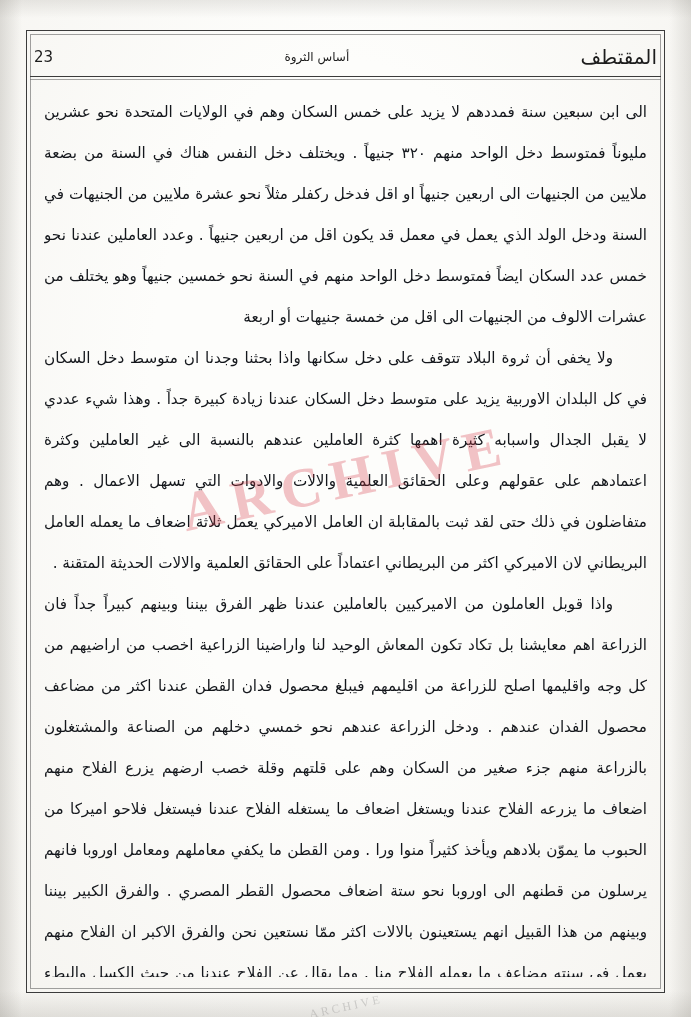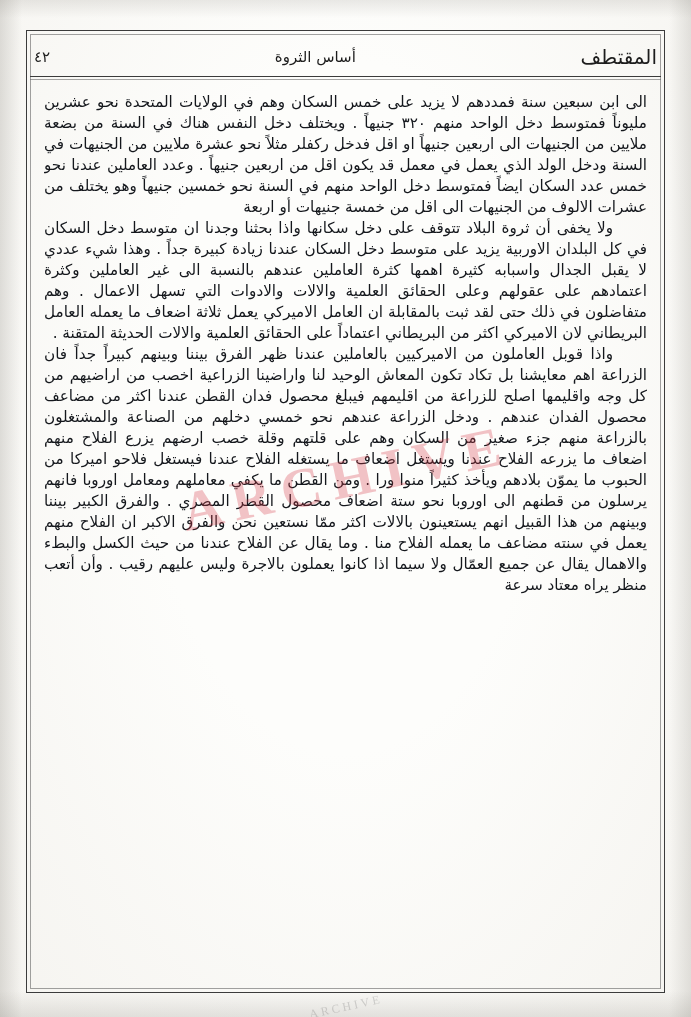--- a/index.html
+++ b/index.html
@@ -57,21 +57,21 @@
     font-family: "DejaVu Sans", sans-serif;
   }
   .header .hdr-item {
     font-size: 20px;
     color: #1c1c1c;
     letter-spacing: 0.5px;
   }
   .header .hdr-center {
     flex: 1;
     text-align: center;
-    font-size: 15px;
+    font-size: 12px;
     color: #1c1c1c;
   }
   .header .hdr-page {
     font-size: 15px;
     color: #1c1c1c;
   }
   .rule {
     position: absolute;
     left: 30px;
     right: 30px;
@@ -91,21 +91,21 @@
   .body-text {
     position: absolute;
     left: 44px;
     right: 44px;
     top: 92px;
     bottom: 40px;
     direction: rtl;
     text-align: justify;
     color: #14171c;
     font-size: 15.2px;
-    line-height: 21px;
+    line-height: 41px;
     font-family: "DejaVu Sans", sans-serif;
     overflow: hidden;
   }
   .body-text p {
     margin: 0 0 0 0;
     text-align: justify;
     text-justify: inter-word;
   }
   .body-text p.indent {
     text-indent: 34px;
@@ -166,21 +166,21 @@
 <div class="page">
   <div class="paper-tone"></div>
 
   <div class="frame">
     <div class="frame-inner"></div>
   </div>
 
   <div class="header">
     <span class="hdr-item">المقتطف</span>
     <span class="hdr-center">أساس الثروة</span>
-    <span class="hdr-page">٤٢</span>
+    <span class="hdr-page">23</span>
   </div>
 
   <div class="rule"></div>
   <div class="rule2"></div>
 
   <div class="body-text">
     <p>الى ابن سبعين سنة فمددهم لا يزيد على خمس السكان وهم في الولايات المتحدة نحو عشرين مليوناً فمتوسط دخل الواحد منهم ٣٢٠ جنيهاً . ويختلف دخل النفس هناك في السنة من بضعة ملايين من الجنيهات الى اربعين جنيهاً او اقل فدخل ركفلر مثلاً نحو عشرة ملايين من الجنيهات في السنة ودخل الولد الذي يعمل في معمل قد يكون اقل من اربعين جنيهاً . وعدد العاملين عندنا نحو خمس عدد السكان ايضاً فمتوسط دخل الواحد منهم في السنة نحو خمسين جنيهاً وهو يختلف من عشرات الالوف من الجنيهات الى اقل من خمسة جنيهات أو اربعة</p>
     <p class="indent">ولا يخفى أن ثروة البلاد تتوقف على دخل سكانها واذا بحثنا وجدنا ان متوسط دخل السكان في كل البلدان الاوربية يزيد على متوسط دخل السكان عندنا زيادة كبيرة جداً . وهذا شيء عددي لا يقبل الجدال واسبابه كثيرة اهمها كثرة العاملين عندهم بالنسبة الى غير العاملين وكثرة اعتمادهم على عقولهم وعلى الحقائق العلمية والالات والادوات التي تسهل الاعمال . وهم متفاضلون في ذلك حتى لقد ثبت بالمقابلة ان العامل الاميركي يعمل ثلاثة اضعاف ما يعمله العامل البريطاني لان الاميركي اكثر من البريطاني اعتماداً على الحقائق العلمية والالات الحديثة المتقنة .</p>
     <p class="indent">واذا قوبل العاملون من الاميركيين بالعاملين عندنا ظهر الفرق بيننا وبينهم كبيراً جداً فان الزراعة اهم معايشنا بل تكاد تكون المعاش الوحيد لنا واراضينا الزراعية اخصب من اراضيهم من كل وجه واقليمها اصلح للزراعة من اقليمهم فيبلغ محصول فدان القطن عندنا اكثر من مضاعف محصول الفدان عندهم . ودخل الزراعة عندهم نحو خمسي دخلهم من الصناعة والمشتغلون بالزراعة منهم جزء صغير من السكان وهم على قلتهم وقلة خصب ارضهم يزرع الفلاح منهم اضعاف ما يزرعه الفلاح عندنا ويستغل اضعاف ما يستغله الفلاح عندنا فيستغل فلاحو اميركا من الحبوب ما يموّن بلادهم ويأخذ كثيراً منوا ورا . ومن القطن ما يكفي معاملهم ومعامل اوروبا فانهم يرسلون من قطنهم الى اوروبا نحو ستة اضعاف محصول القطر المصري . والفرق الكبير بيننا وبينهم من هذا القبيل انهم يستعينون بالالات اكثر ممّا نستعين نحن والفرق الاكبر ان الفلاح منهم يعمل في سنته مضاعف ما يعمله الفلاح منا . وما يقال عن الفلاح عندنا من حيث الكسل والبطء والاهمال يقال عن جميع العمّال ولا سيما اذا كانوا يعملون بالاجرة وليس عليهم رقيب . وأن أتعب منظر يراه معتاد سرعة</p>
   </div>

